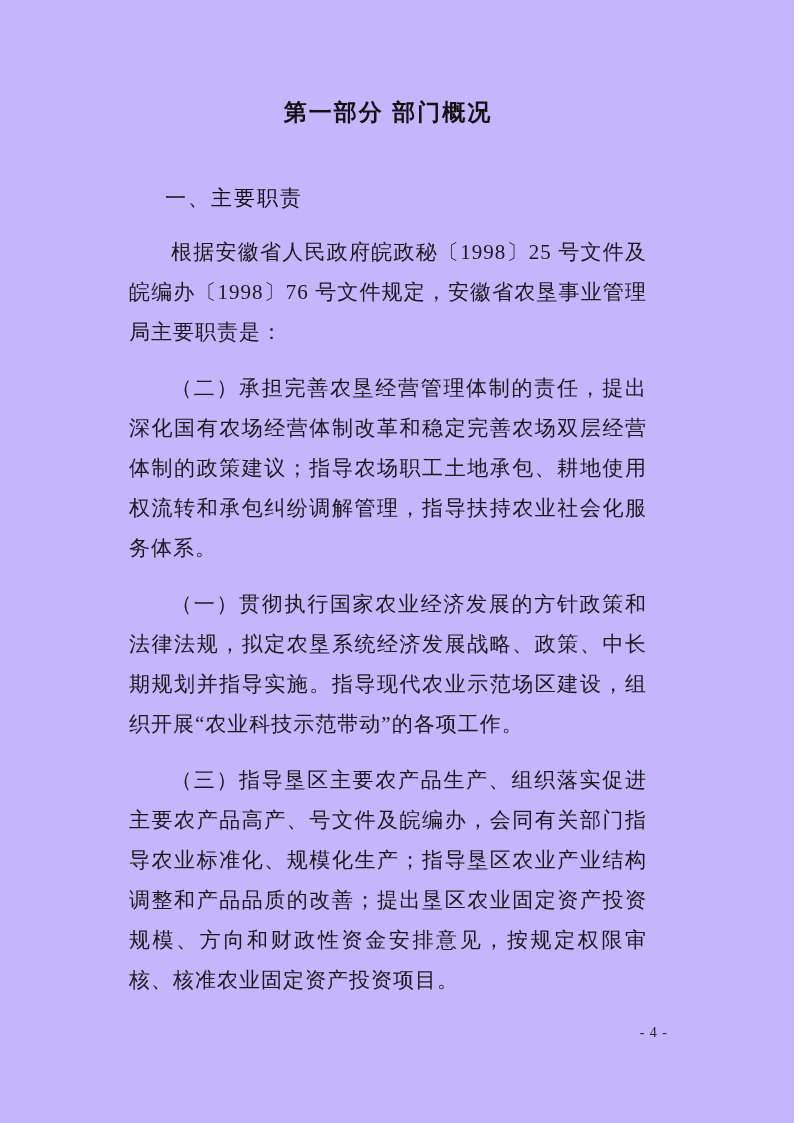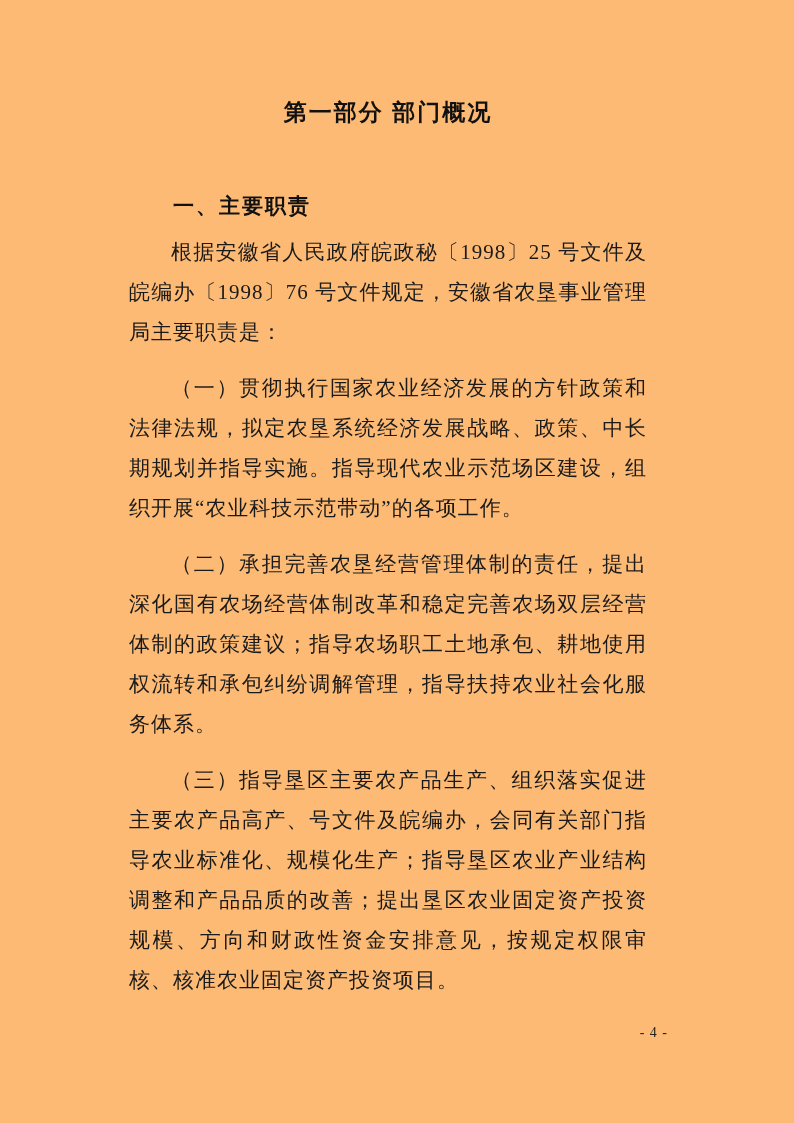--- a/index.html
+++ b/index.html
@@ -5,21 +5,21 @@
   html, body {
     margin: 0;
     padding: 0;
     background: #ffffff;
   }
   .page {
     position: relative;
     width: 794px;
     height: 1123px;
     margin: 0 auto;
-    background: #fdba74;
+    background: #c4b5fd;
     overflow: hidden;
     font-family: "Liberation Serif", "DejaVu Serif", serif;
     color: #1a1a1a;
   }
   .doc-title {
     position: absolute;
     top: 95px;
     left: 113px;
     width: 550px;
     margin: 0;
@@ -30,25 +30,25 @@
     letter-spacing: 2px;
     line-height: 34px;
     color: #111111;
     white-space: pre;
   }
   .section-heading {
     position: absolute;
     top: 175px;
     left: 113px;
     width: 550px;
-    margin: 16px;
+    margin: 8px;
     padding-left: 44px;
     box-sizing: border-box;
     font-family: "Liberation Sans", "DejaVu Sans", sans-serif;
-    font-weight: bold;
+    font-weight: normal;
     font-size: 21px;
     letter-spacing: 2px;
     line-height: 30px;
     color: #111111;
   }
   .body-text {
     position: absolute;
     top: 216px;
     left: 113px;
     width: 550px;
@@ -79,20 +79,20 @@
 <body>
 
 <div class="page">
 
   <h1 class="doc-title">第一部分 部门概况</h1>
 
   <h2 class="section-heading">一、主要职责</h2>
 
   <div class="body-text">
     <p>根据安徽省人民政府皖政秘〔1998〕25 号文件及皖编办〔1998〕76 号文件规定，安徽省农垦事业管理局主要职责是：</p>
+    <p>（二）承担完善农垦经营管理体制的责任，提出深化国有农场经营体制改革和稳定完善农场双层经营体制的政策建议；指导农场职工土地承包、耕地使用权流转和承包纠纷调解管理，指导扶持农业社会化服务体系。</p>
     <p>（一）贯彻执行国家农业经济发展的方针政策和法律法规，拟定农垦系统经济发展战略、政策、中长期规划并指导实施。指导现代农业示范场区建设，组织开展“农业科技示范带动”的各项工作。</p>
-    <p>（二）承担完善农垦经营管理体制的责任，提出深化国有农场经营体制改革和稳定完善农场双层经营体制的政策建议；指导农场职工土地承包、耕地使用权流转和承包纠纷调解管理，指导扶持农业社会化服务体系。</p>
     <p>（三）指导垦区主要农产品生产、组织落实促进主要农产品高产、号文件及皖编办，会同有关部门指导农业标准化、规模化生产；指导垦区农业产业结构调整和产品品质的改善；提出垦区农业固定资产投资规模、方向和财政性资金安排意见，按规定权限审核、核准农业固定资产投资项目。</p>
   </div>
 
   <div class="page-number">- 4 -</div>
 
 </div>
 
 </body></html>

